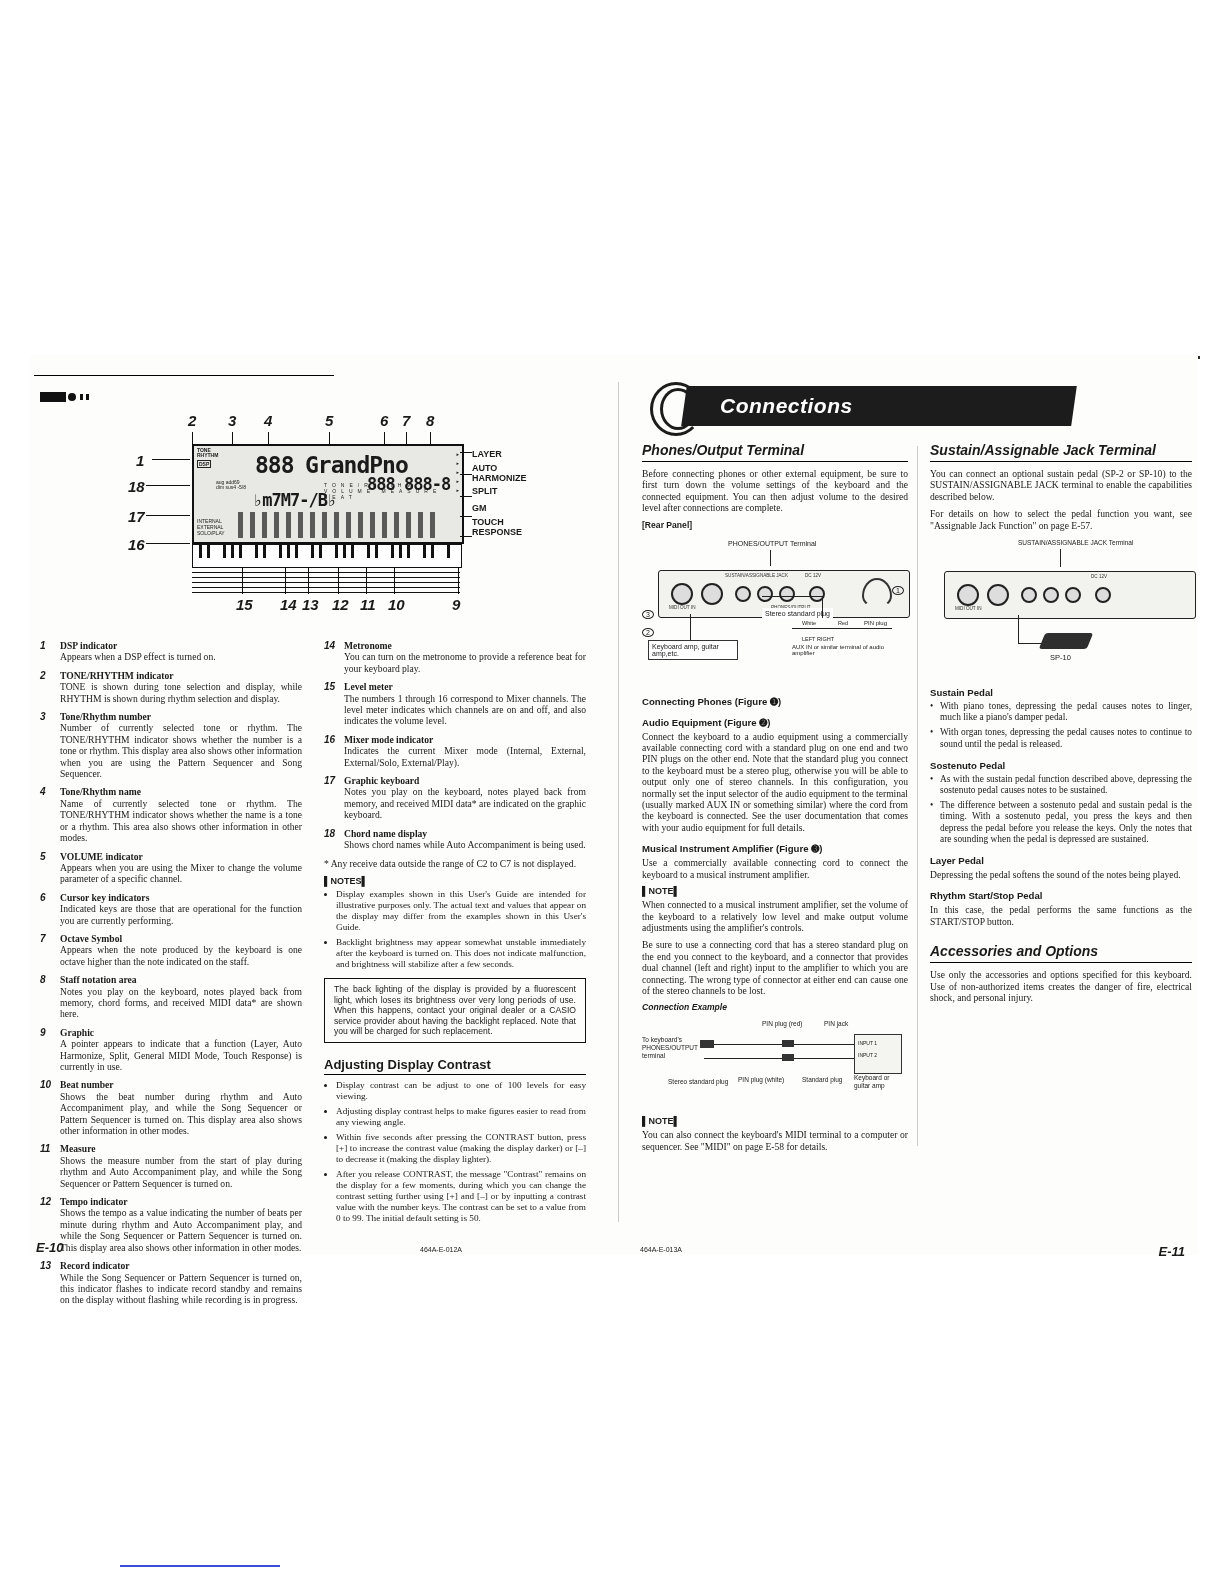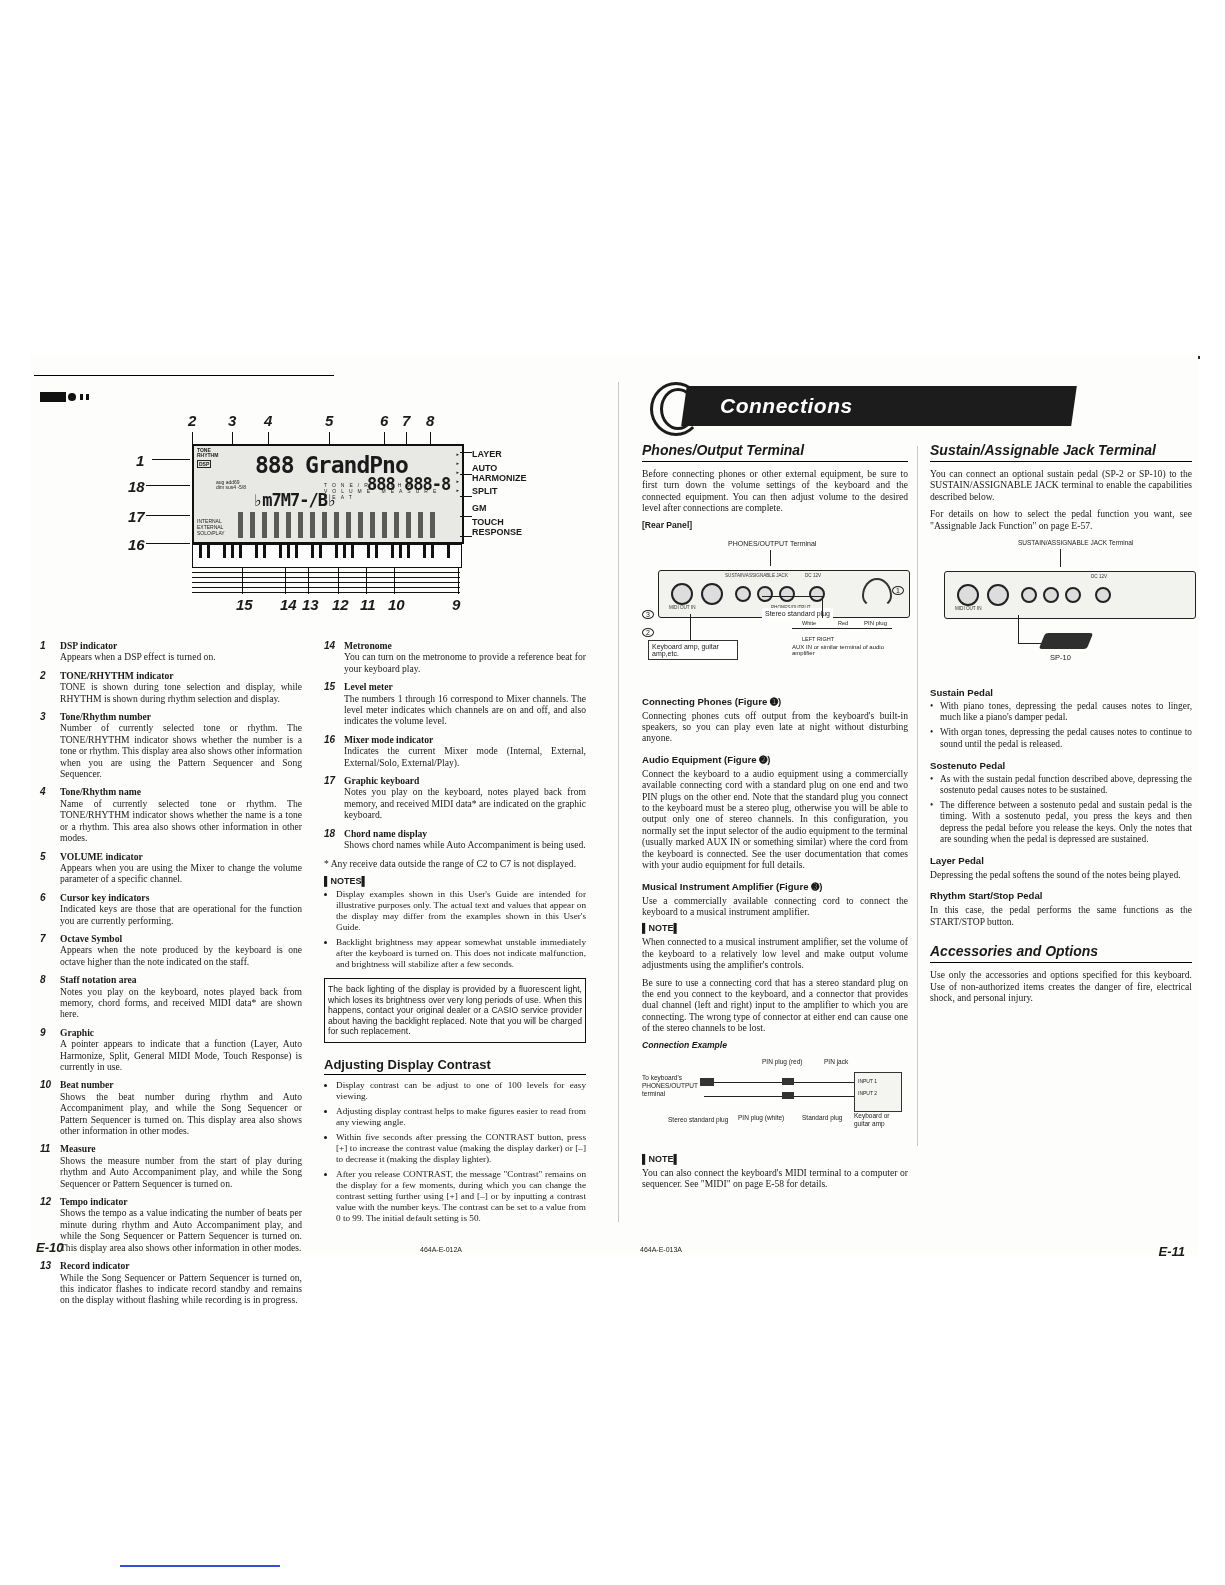--- a/index.html
+++ b/index.html
@@ -39,21 +39,21 @@
   .defcols{position:relative;margin-top:18px;}
   .dcol{position:absolute;top:0;width:262px;}
   .dcol.a{left:6px;}
   .dcol.b{left:290px;}
   .item{margin:0 0 7px 0;position:relative;padding-left:20px;font-size:9.6px;line-height:11.4px;text-align:justify;}
   .item .n{position:absolute;left:0;top:0;font-weight:bold;font-style:italic;font-family:"Liberation Sans",sans-serif;font-size:10px;}
   .item .t{font-weight:normal;}
   .note-h{font-family:"Liberation Sans",sans-serif;font-weight:bold;font-size:9px;margin:6px 0 3px 0;}
   ul.bul{margin:0 0 0 12px;padding:0;}
   ul.bul li{font-size:9.2px;line-height:11px;margin-bottom:4px;text-align:justify;}
-  .boxnote{border:1px solid #111;padding:5px 3px;font-family:"Liberation Sans",sans-serif;font-size:8.6px;line-height:10.6px;text-align:justify;margin-top:8px;}
+  .boxnote{border:1px solid #111;padding:5px 9px;font-family:"Liberation Sans",sans-serif;font-size:8.6px;line-height:10.6px;text-align:justify;margin-top:8px;}
   h3.sub{font-family:"Liberation Sans",sans-serif;font-weight:bold;font-size:13px;margin:14px 0 5px 0;}
   .para{font-size:9.6px;line-height:11.4px;text-align:justify;margin:0 0 6px 0;}
 
   
   .conn-header{position:relative;height:56px;margin-top:6px;}
   .conn-bar{position:absolute;left:50px;top:8px;width:390px;height:40px;background:#1c1c1c;transform:skewX(-8deg);}
   .conn-title{position:absolute;left:86px;top:16px;color:#fff;font-family:"Liberation Sans",sans-serif;font-weight:bold;font-style:italic;font-size:21px;letter-spacing:.5px;}
   .conn-circ{position:absolute;left:16px;top:4px;width:46px;height:48px;border-radius:50%;border:3px solid #1c1c1c;border-right-color:transparent;}
   .conn-circ2{position:absolute;left:26px;top:10px;width:30px;height:36px;border-radius:50%;border:3px solid #1c1c1c;border-right-color:transparent;}
 
@@ -307,21 +307,20 @@
           <div class="wire" style="left:180px;top:60px;width:1px;height:22px;"></div>
           <div class="wire" style="left:150px;top:92px;width:100px;height:1px;"></div>
           <div class="wire" style="left:48px;top:78px;width:1px;height:26px;"></div>
           <div style="position:absolute;left:220px;top:42px;width:26px;height:26px;border:2px solid #333;border-radius:50% 50% 50% 50%/60% 60% 40% 40%;border-bottom-color:transparent;"></div>
           <div class="cap" style="position:absolute;left:250px;top:50px;font-size:7px;border:1px solid #222;border-radius:50%;padding:0 3px;">1</div>
           <div class="cap" style="position:absolute;left:0;top:92px;font-size:7px;border:1px solid #222;border-radius:50%;padding:0 3px;">2</div>
           <div class="cap" style="position:absolute;left:0;top:74px;font-size:7px;border:1px solid #222;border-radius:50%;padding:0 3px;">3</div>
         </div>
 
         <h4 class="mini">Connecting Phones (Figure ➊)</h4>
-        <p class="para">Connecting phones cuts off output from the keyboard's built-in speakers, so you can play even late at night without disturbing anyone.</p>
         <h4 class="mini">Audio Equipment (Figure ➋)</h4>
         <p class="para">Connect the keyboard to a audio equipment using a commercially available connecting cord with a standard plug on one end and two PIN plugs on the other end. Note that the standard plug you connect to the keyboard must be a stereo plug, otherwise you will be able to output only one of stereo channels. In this configuration, you normally set the input selector of the audio equipment to the terminal (usually marked AUX IN or something similar) where the cord from the keyboard is connected. See the user documentation that comes with your audio equipment for full details.</p>
         <h4 class="mini">Musical Instrument Amplifier (Figure ➌)</h4>
         <p class="para">Use a commercially available connecting cord to connect the keyboard to a musical instrument amplifier.</p>
 
         <div class="note-h">▌<span>NOTE</span>▌</div>
         <p class="para">When connected to a musical instrument amplifier, set the volume of the keyboard to a relatively low level and make output volume adjustments using the amplifier's controls.</p>
         <p class="para">Be sure to use a connecting cord that has a stereo standard plug on the end you connect to the keyboard, and a connector that provides dual channel (left and right) input to the amplifier to which you are connecting. The wrong type of connector at either end can cause one of the stereo channels to be lost.</p>
 
         <div class="cap" style="font-style:italic;font-weight:bold;margin-top:6px;">Connection Example</div>

